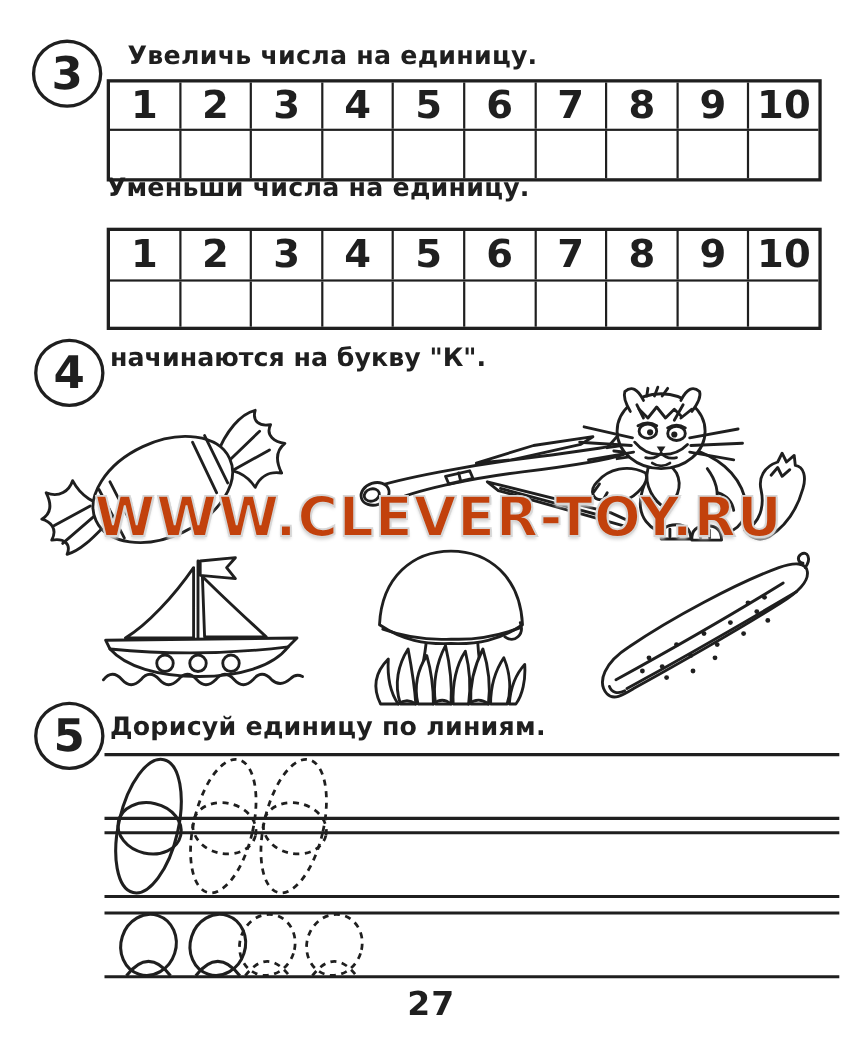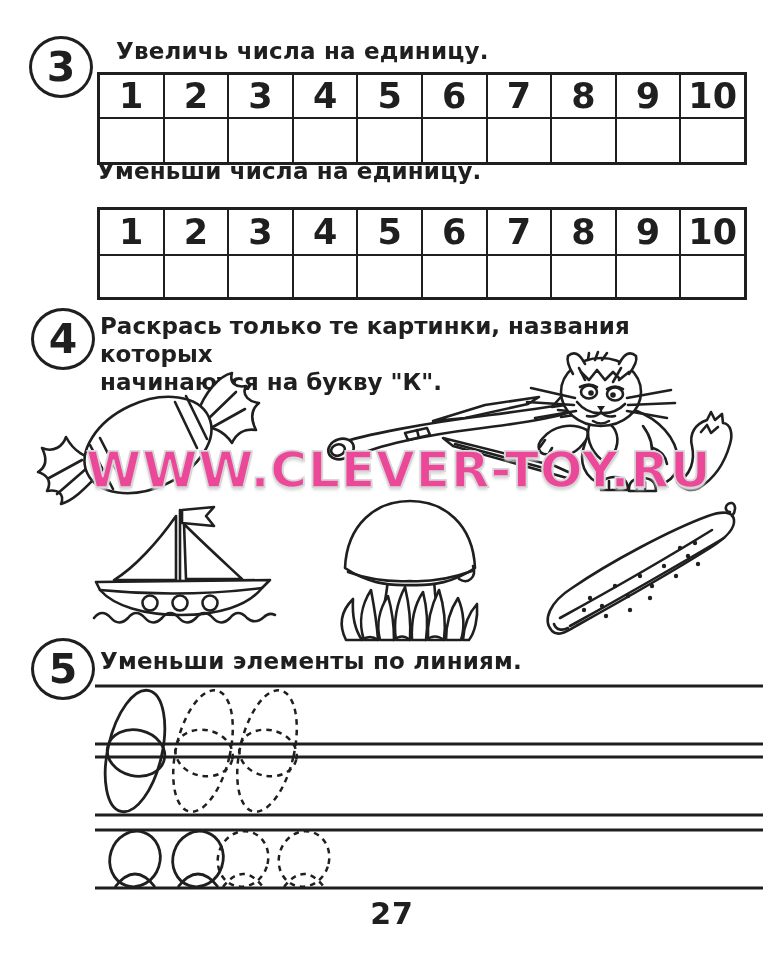--- a/index.html
+++ b/index.html
@@ -27,21 +27,21 @@
   .t2 .values .num-cell{height:44px;}
   .t2 .answers .num-cell{height:41px;}
   .pic{position:absolute;}
   .pic svg{display:block;overflow:visible;}
   .ln{stroke:#1f1f1f;stroke-width:2.6;fill:none;stroke-linecap:round;stroke-linejoin:round;}
   .lnw{stroke:#1f1f1f;stroke-width:2.6;fill:#ffffff;stroke-linecap:round;stroke-linejoin:round;}
   .fillink{fill:#1f1f1f;stroke:none;}
   .watermark{
     position:absolute;left:86px;top:441px;width:660px;z-index:30;pointer-events:none;
     font-size:50px;font-weight:800;letter-spacing:1px;white-space:nowrap;
-    color:#ec4899;-webkit-text-stroke:1.6px #d6d6d6;
+    color:#c2410c;-webkit-text-stroke:1.6px #d6d6d6;
     text-shadow:0 3px 3px #d9d9d9,1px 1px 0 #dddddd,-1px -1px 0 #eeeeee;
   }
   .rules line{stroke:#1f1f1f;stroke-width:2.8;}
   .oval-solid{stroke:#1f1f1f;stroke-width:2.8;fill:none;}
   .oval-dash{stroke:#1f1f1f;stroke-width:2.5;fill:none;stroke-dasharray:5.5 5;}
   .page-number{position:absolute;left:0;top:896px;width:784px;text-align:center;
     font-size:30px;font-weight:600;letter-spacing:1px;}
 </style>
 </head>
 <body>
@@ -110,21 +110,20 @@
         <div class="num-cell"></div>
       </div>
     </div>
   </section>
 
   <section>
     <div class="badge" style="left:31px;top:308px;">
       <span>4</span>
     </div>
     <div class="instr" style="left:100px;top:312px;">
-      <div>Раскрась только те картинки, названия которых</div>
       <div>начинаются на букву "К".</div>
     </div>
 
     <div class="pic" style="left:35px;top:368px;">
       <svg width="228" height="158" viewBox="0 0 228 158">
         <g>
           <path class="lnw" d="M162,46 C170,24 184,8 197,5 C194,15 201,20 211,18 C206,28 215,34 224,35 C214,43 217,54 221,62 C209,60 201,66 197,75 C189,63 176,57 167,61 Z"></path>
           <path class="ln" d="M172,52 L201,24"></path>
           <path class="ln" d="M176,60 L210,41"></path>
         </g>
@@ -299,21 +298,21 @@
       </svg>
     </div>
 
     <div class="watermark">WWW.CLEVER-TOY.RU</div>
   </section>
 
   <section>
     <div class="badge" style="left:31px;top:638px;">
       <span>5</span>
     </div>
-    <div class="task-title" style="left:100px;top:648px;">Уменьши элементы по линиям.</div>
+    <div class="task-title" style="left:100px;top:648px;">Дорисуй единицу по линиям.</div>
 
     <div class="pic" style="left:90px;top:675px;">
       <svg width="690" height="225" viewBox="0 0 690 225">
         <g class="rules">
           <line x1="5" y1="11" x2="673" y2="11"></line>
           <line x1="5" y1="69" x2="673" y2="69"></line>
           <line x1="5" y1="82" x2="673" y2="82"></line>
           <line x1="5" y1="140" x2="673" y2="140"></line>
           <line x1="5" y1="155" x2="673" y2="155"></line>
           <line x1="5" y1="213" x2="673" y2="213"></line>

